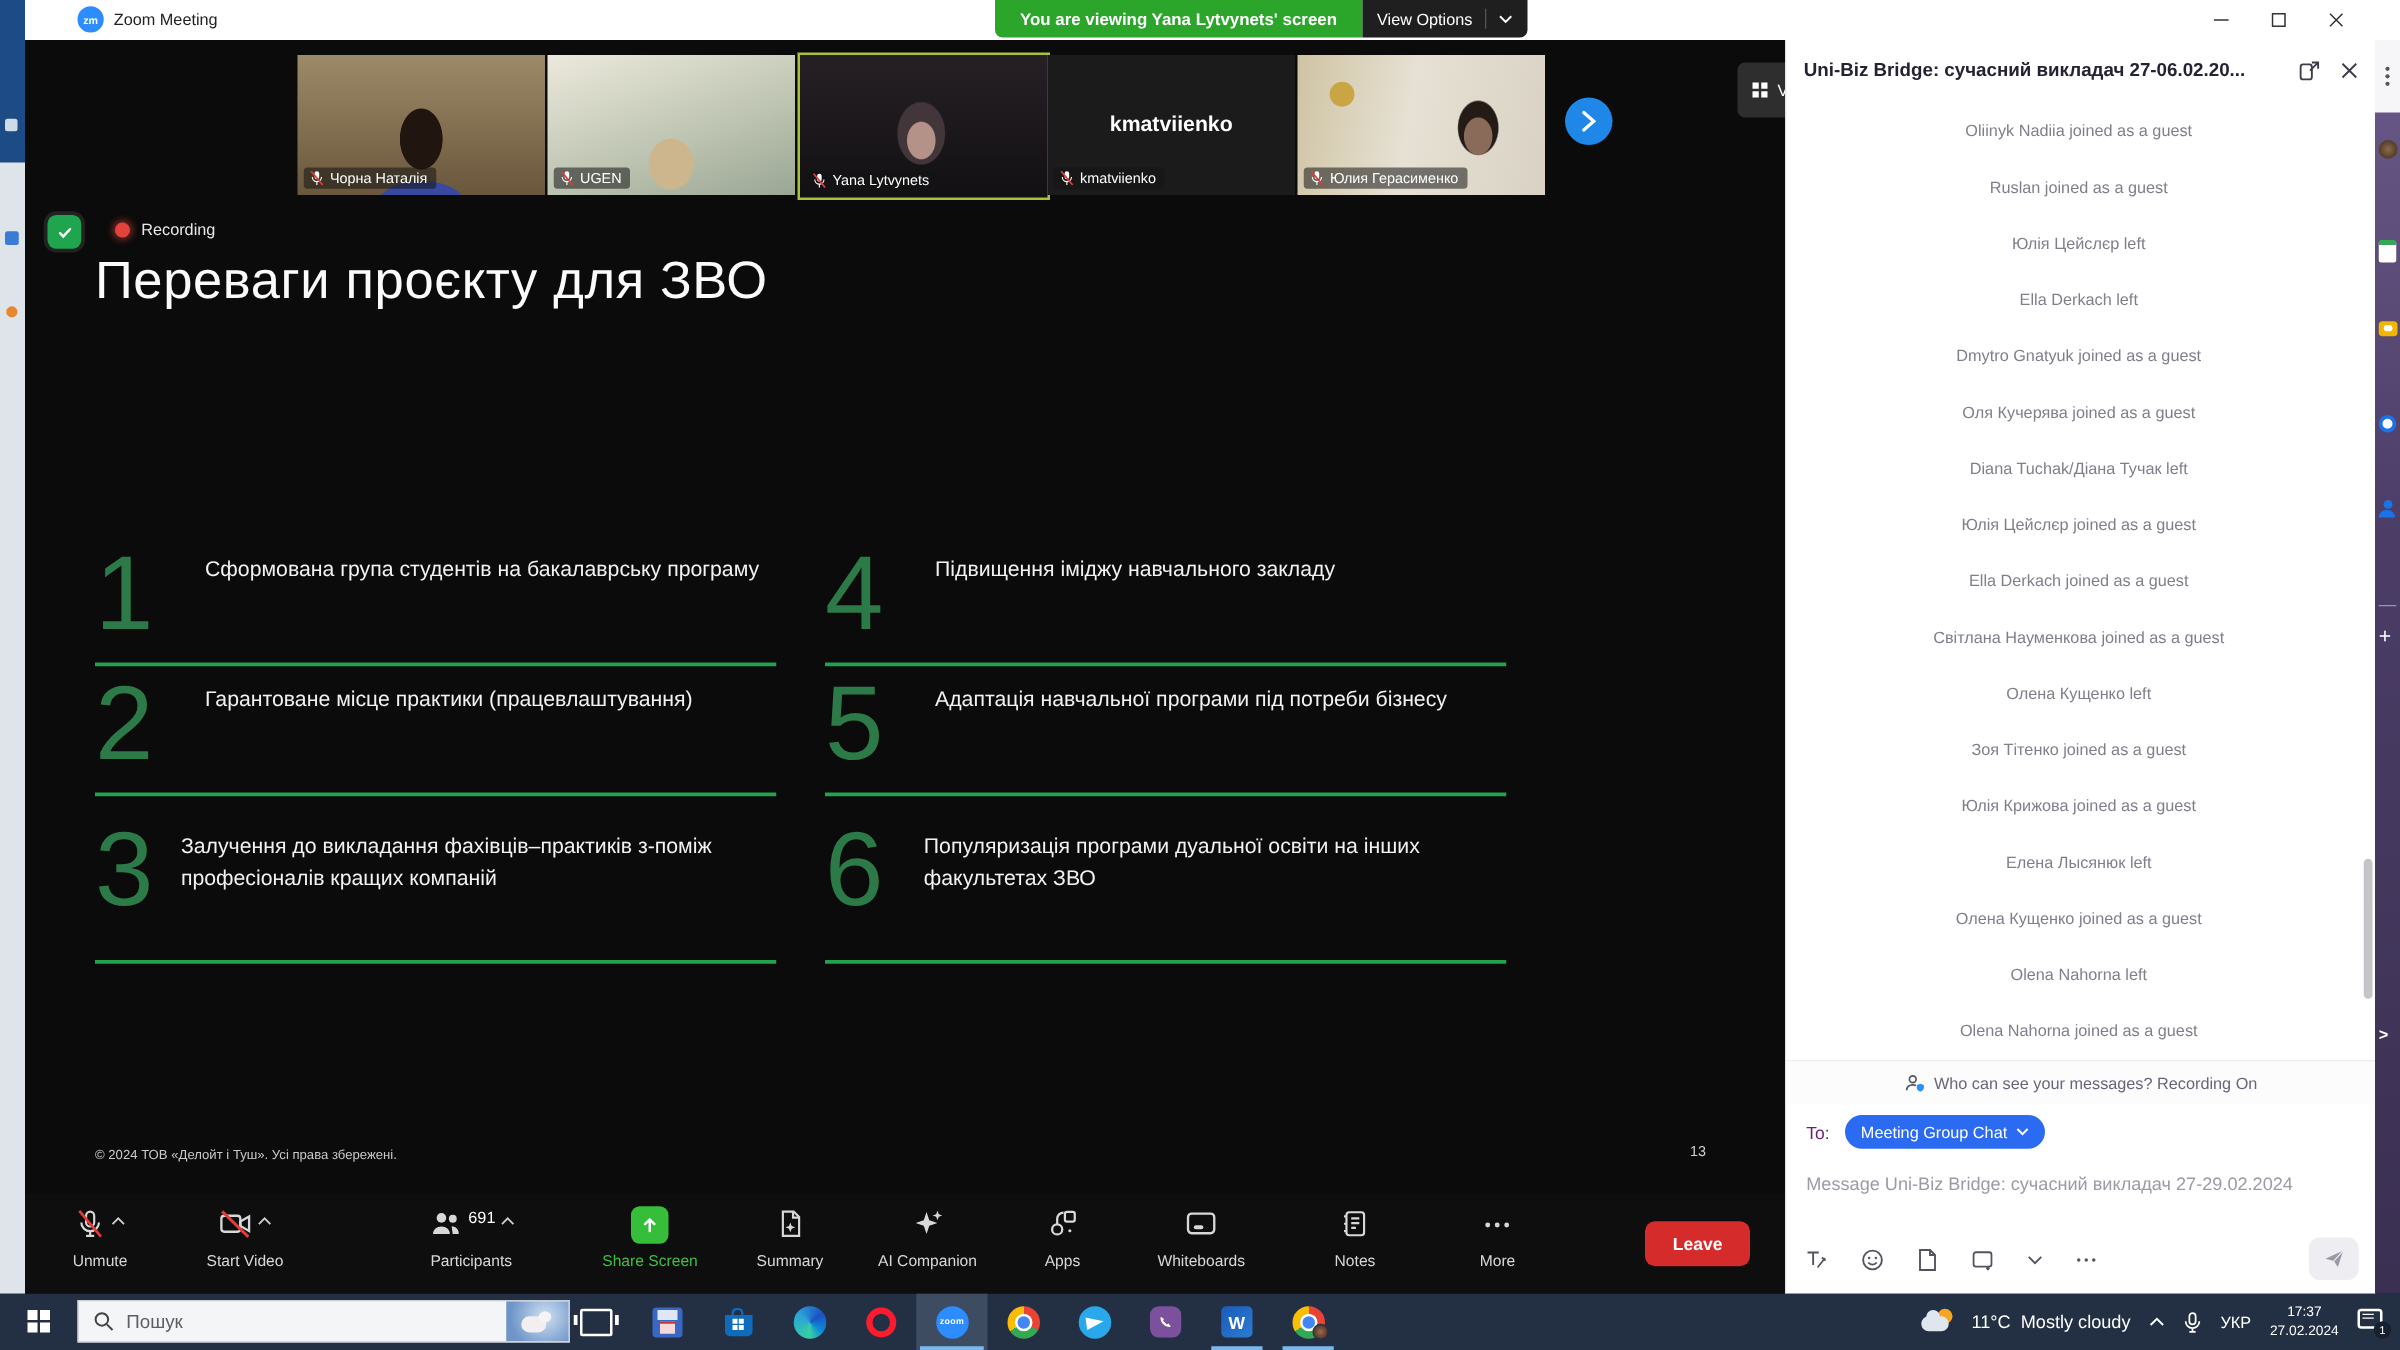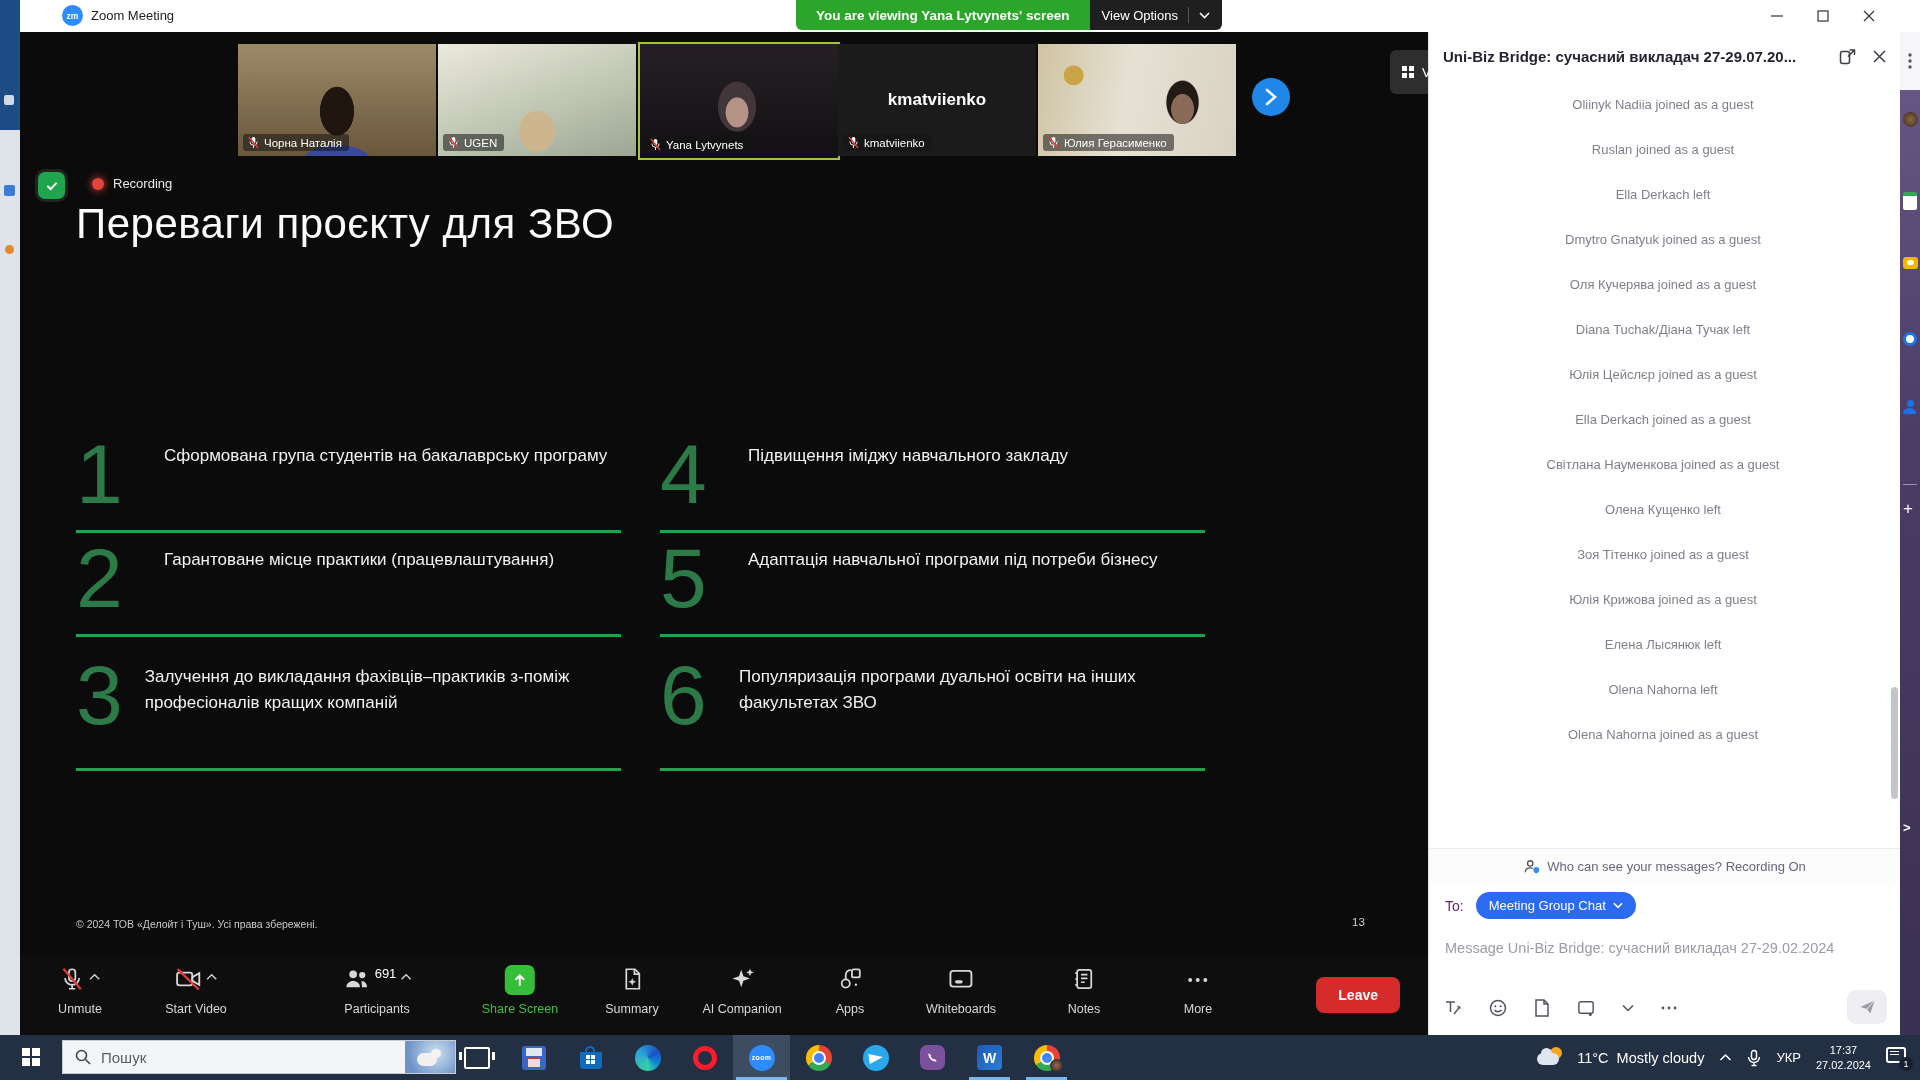--- a/index.html
+++ b/index.html
@@ -458,46 +458,48 @@
         </div>
         <div class="lbl">More</div>
       </div>
 
       <div class="leave-btn">Leave</div>
     </div>
   </div>
 
   <div class="chat">
     <div class="chat-header">
-      <div class="chat-title">Uni-Biz Bridge: сучасний викладач 27-29.07.20...</div>
+      <div class="chat-title">Uni-Biz Bridge: сучасний викладач 27-06.02.20...</div>
       <div class="chat-hicons">
         <svg width="17" height="17" viewBox="0 0 17 17" fill="none" stroke="#3d3d4a" stroke-width="1.5">
             <rect x="1.5" y="3.5" width="9" height="12" rx="2"></rect>
             <path d="M9 8.5L15 2.5M10.5 2h5v5"></path>
           </svg>
         <svg width="15" height="15" viewBox="0 0 15 15">
             <path d="M2 2l11 11M13 2L2 13" stroke="#3d3d4a" stroke-width="1.5"></path>
           </svg>
       </div>
     </div>
 
     <div class="chat-msgs">
       <div class="cmsg">Oliinyk Nadiia joined as a guest</div>
       <div class="cmsg">Ruslan joined as a guest</div>
+      <div class="cmsg">Юлія Цейслєр left</div>
       <div class="cmsg">Ella Derkach left</div>
       <div class="cmsg">Dmytro Gnatyuk joined as a guest</div>
       <div class="cmsg">Оля Кучерява joined as a guest</div>
       <div class="cmsg">Diana Tuchak/Діана Тучак left</div>
       <div class="cmsg">Юлія Цейслєр joined as a guest</div>
       <div class="cmsg">Ella Derkach joined as a guest</div>
       <div class="cmsg">Світлана Науменкова joined as a guest</div>
       <div class="cmsg">Олена Кущенко left</div>
       <div class="cmsg">Зоя Тітенко joined as a guest</div>
       <div class="cmsg">Юлія Крижова joined as a guest</div>
       <div class="cmsg">Елена Лысянюк left</div>
+      <div class="cmsg">Олена Кущенко joined as a guest</div>
       <div class="cmsg">Olena Nahorna left</div>
       <div class="cmsg">Olena Nahorna joined as a guest</div>
     </div>
     <div class="chat-scroll"></div>
 
     <div class="privacy">
       <svg width="16" height="15" viewBox="0 0 18 16">
           <circle cx="7" cy="4.5" r="3" fill="none" stroke="#55555f" stroke-width="1.5"></circle>
           <path d="M1.5 14.5c0-3.2 2.4-5 5.5-5 1 0 2 .2 2.8.6" fill="none" stroke="#55555f" stroke-width="1.5"></path>
           <path d="M13.8 8.5l3.2 1.2v2.2c0 2-1.5 3.2-3.2 3.8-1.7-.6-3.2-1.8-3.2-3.8V9.7z" fill="#2D8CFF"></path>

